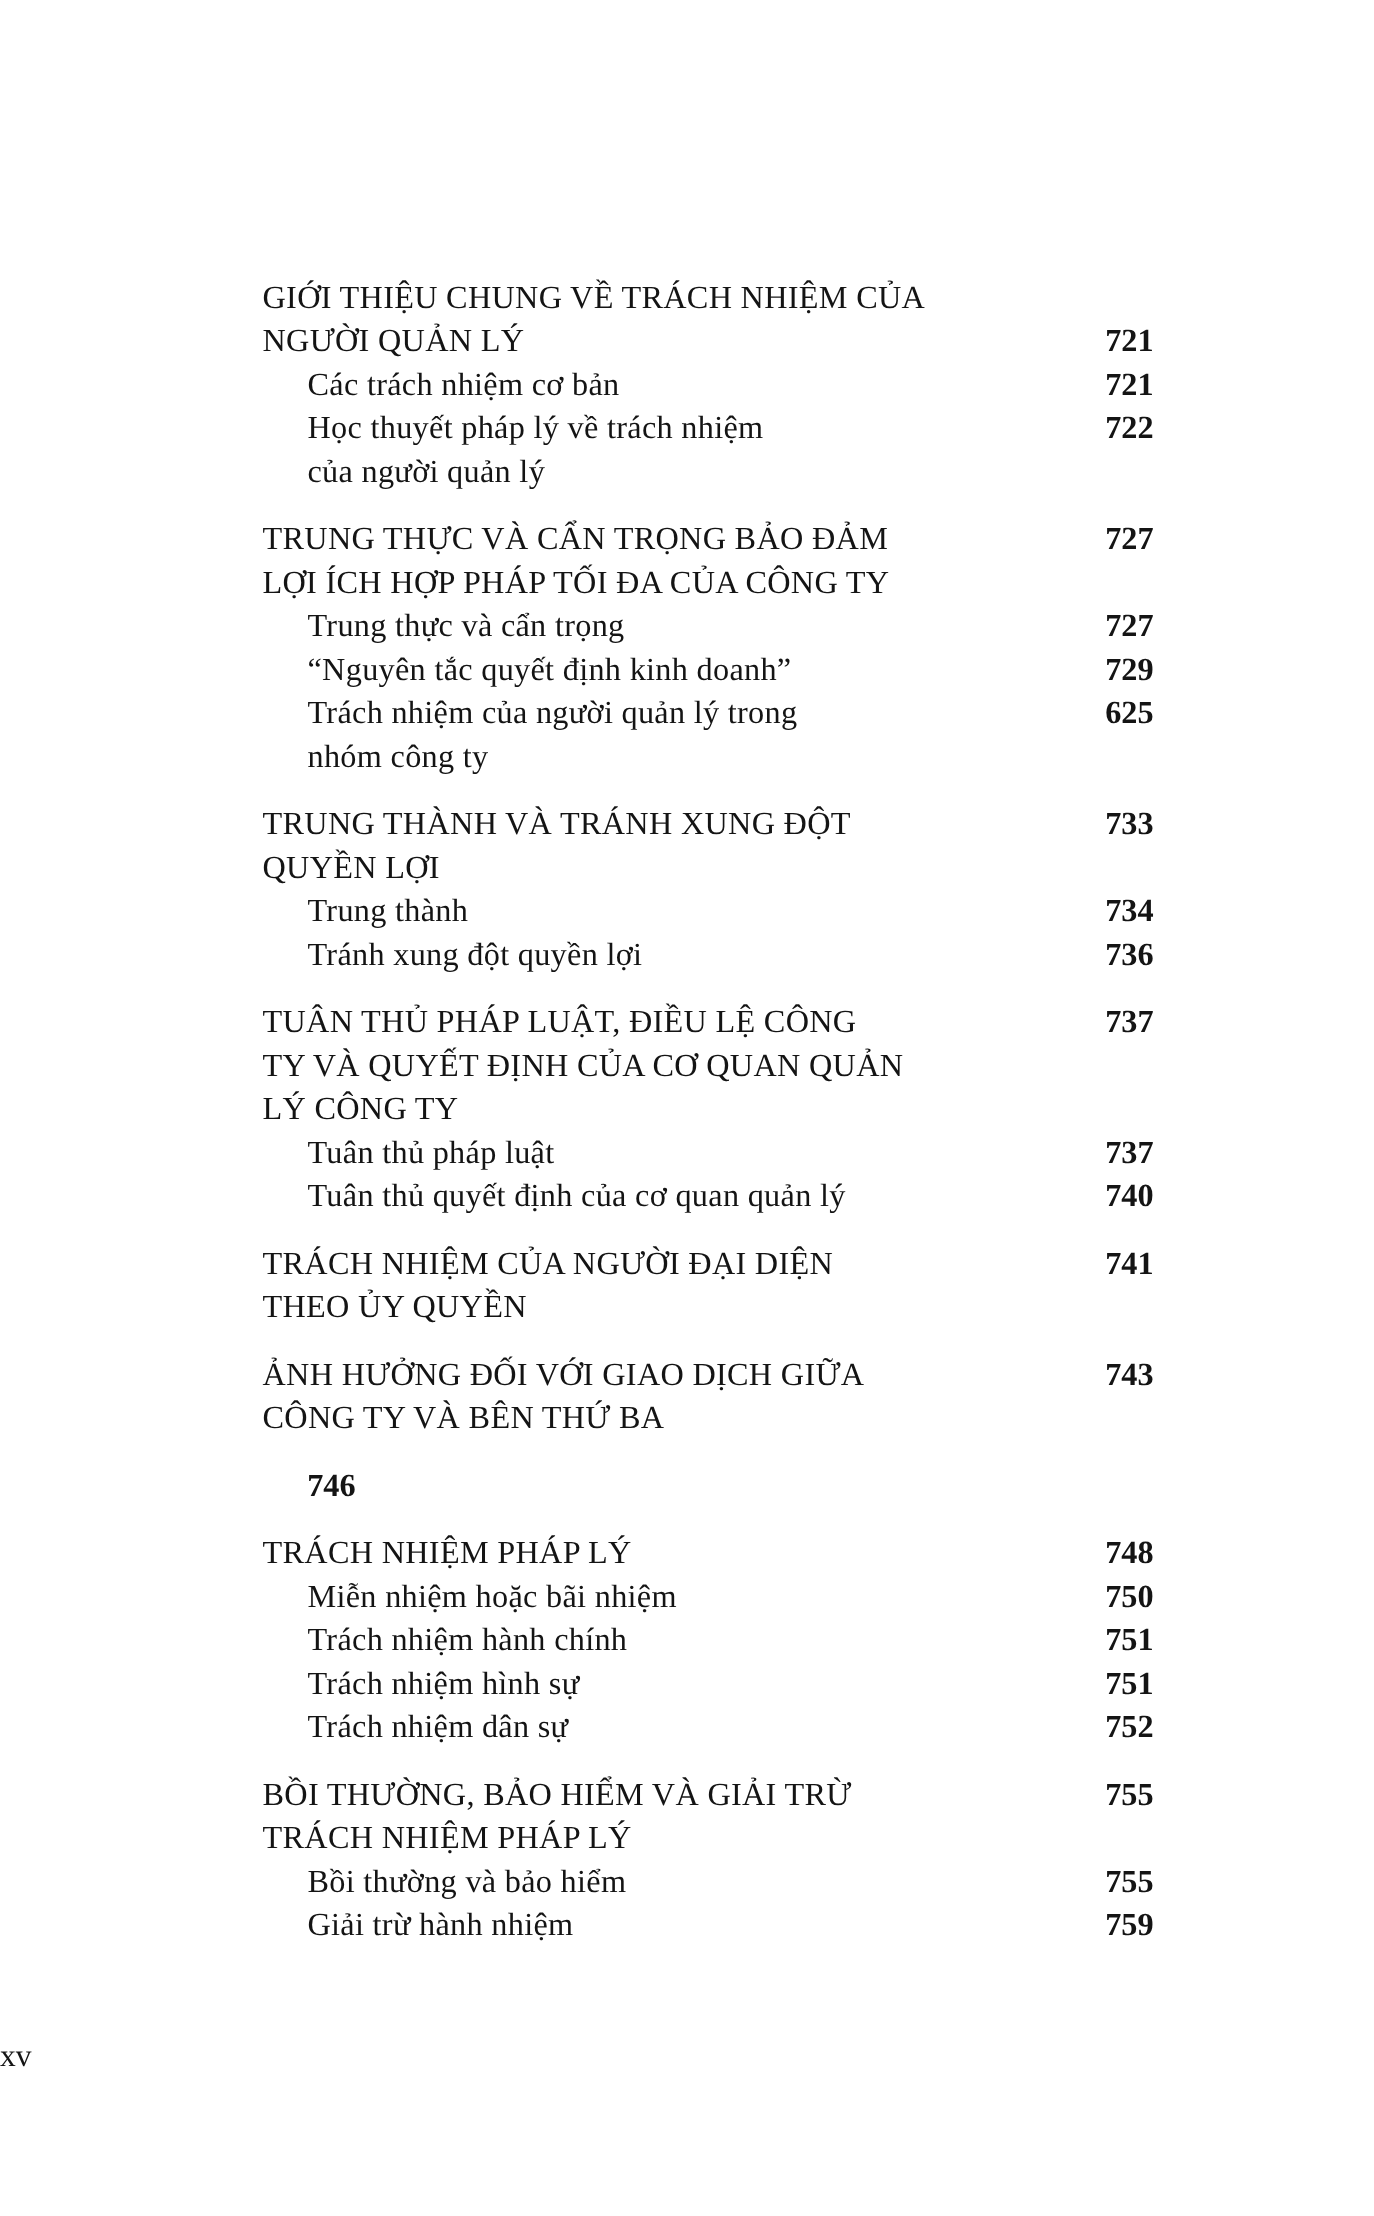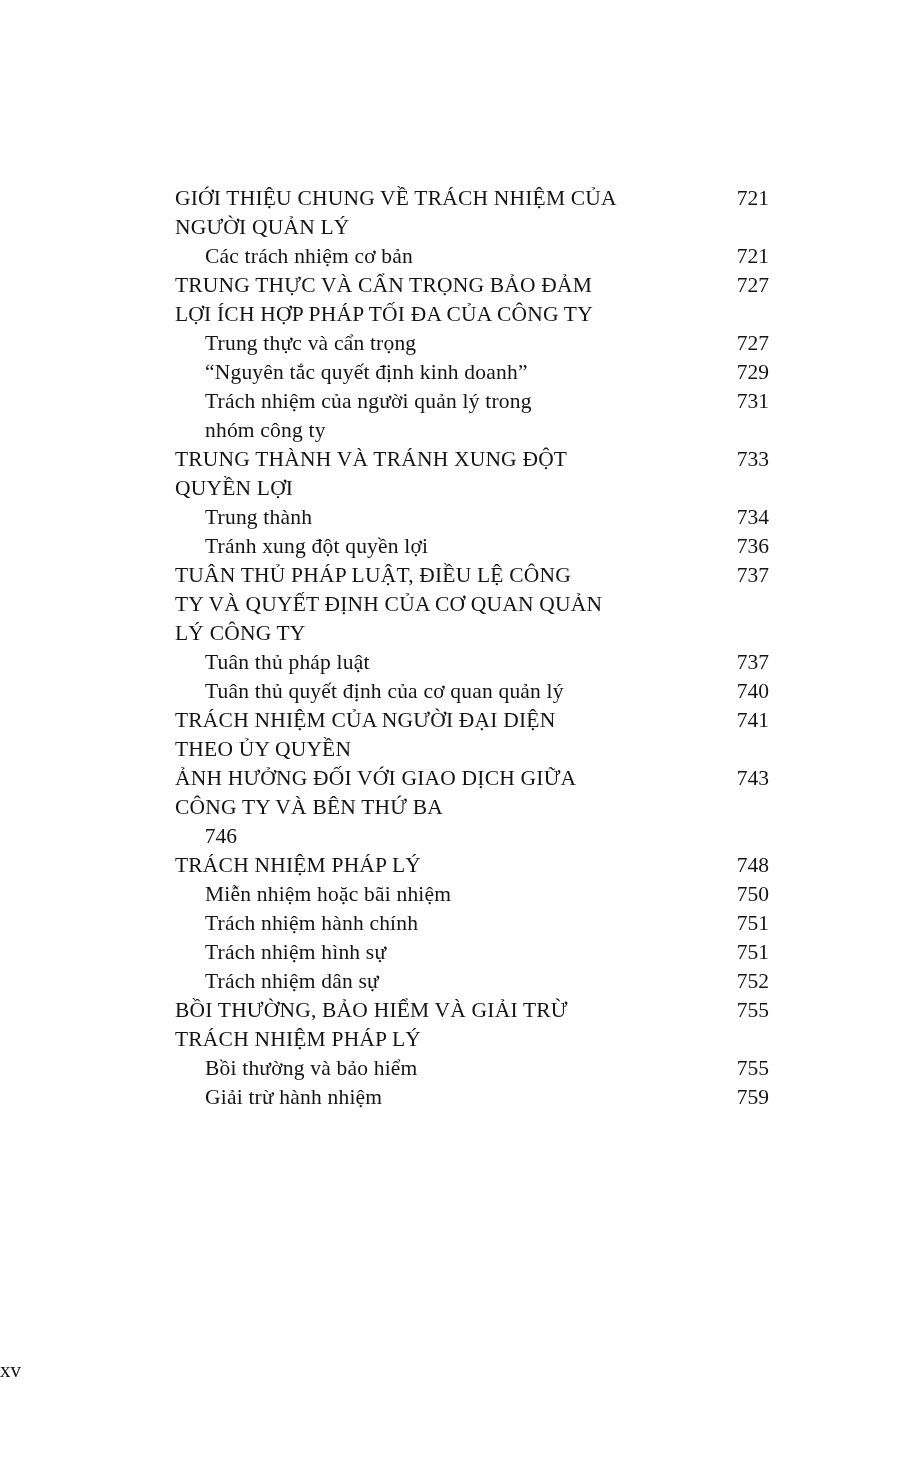--- a/index.html
+++ b/index.html
@@ -20,33 +20,34 @@
     left: 175px;
     top: 184px;
     width: 594px;
   }
   .row {
     display: flex;
     align-items: flex-start;
     font-size: 21.5px;
     line-height: 29px;
   }
-  .row.lvl1 { }
-  .row.lvl1:first-child { margin-top: 0; }
+  .row.lvl1 { margin-top: 16px; }
+  .row.lvl1:first-child { margin-top: 0; align-items: flex-end; }
   .row.lvl2 { margin-top: 0; }
   .t {
     flex: 1;
     white-space: pre-line;
     letter-spacing: 0.2px;
   }
   .lvl2 .t { padding-left: 30px; }
   .p {
     width: 62px;
     text-align: right;
     flex: none;
+    font-weight: bold;
   }
   .footer {
     position: absolute;
     left: 0;
     top: 1356px;
     width: 892px;
     text-align: left;
     font-size: 21px;
     line-height: 28px;
   }
@@ -58,38 +59,43 @@
 
   <div class="row lvl1">
     <div class="t">GIỚI THIỆU CHUNG VỀ TRÁCH NHIỆM CỦA
 NGƯỜI QUẢN LÝ</div>
     <div class="p">721</div>
   </div>
   <div class="row lvl2">
     <div class="t">Các trách nhiệm cơ bản</div>
     <div class="p">721</div>
   </div>
+  <div class="row lvl2">
+    <div class="t">Học thuyết pháp lý về trách nhiệm
+của người quản lý</div>
+    <div class="p">722</div>
+  </div>
 
   <div class="row lvl1">
     <div class="t">TRUNG THỰC VÀ CẨN TRỌNG BẢO ĐẢM
 LỢI ÍCH HỢP PHÁP TỐI ĐA CỦA CÔNG TY</div>
     <div class="p">727</div>
   </div>
   <div class="row lvl2">
     <div class="t">Trung thực và cẩn trọng</div>
     <div class="p">727</div>
   </div>
   <div class="row lvl2">
     <div class="t">“Nguyên tắc quyết định kinh doanh”</div>
     <div class="p">729</div>
   </div>
   <div class="row lvl2">
     <div class="t">Trách nhiệm của người quản lý trong
 nhóm công ty</div>
-    <div class="p">731</div>
+    <div class="p">625</div>
   </div>
 
   <div class="row lvl1">
     <div class="t">TRUNG THÀNH VÀ TRÁNH XUNG ĐỘT
 QUYỀN LỢI</div>
     <div class="p">733</div>
   </div>
   <div class="row lvl2">
     <div class="t">Trung thành</div>
     <div class="p">734</div>

